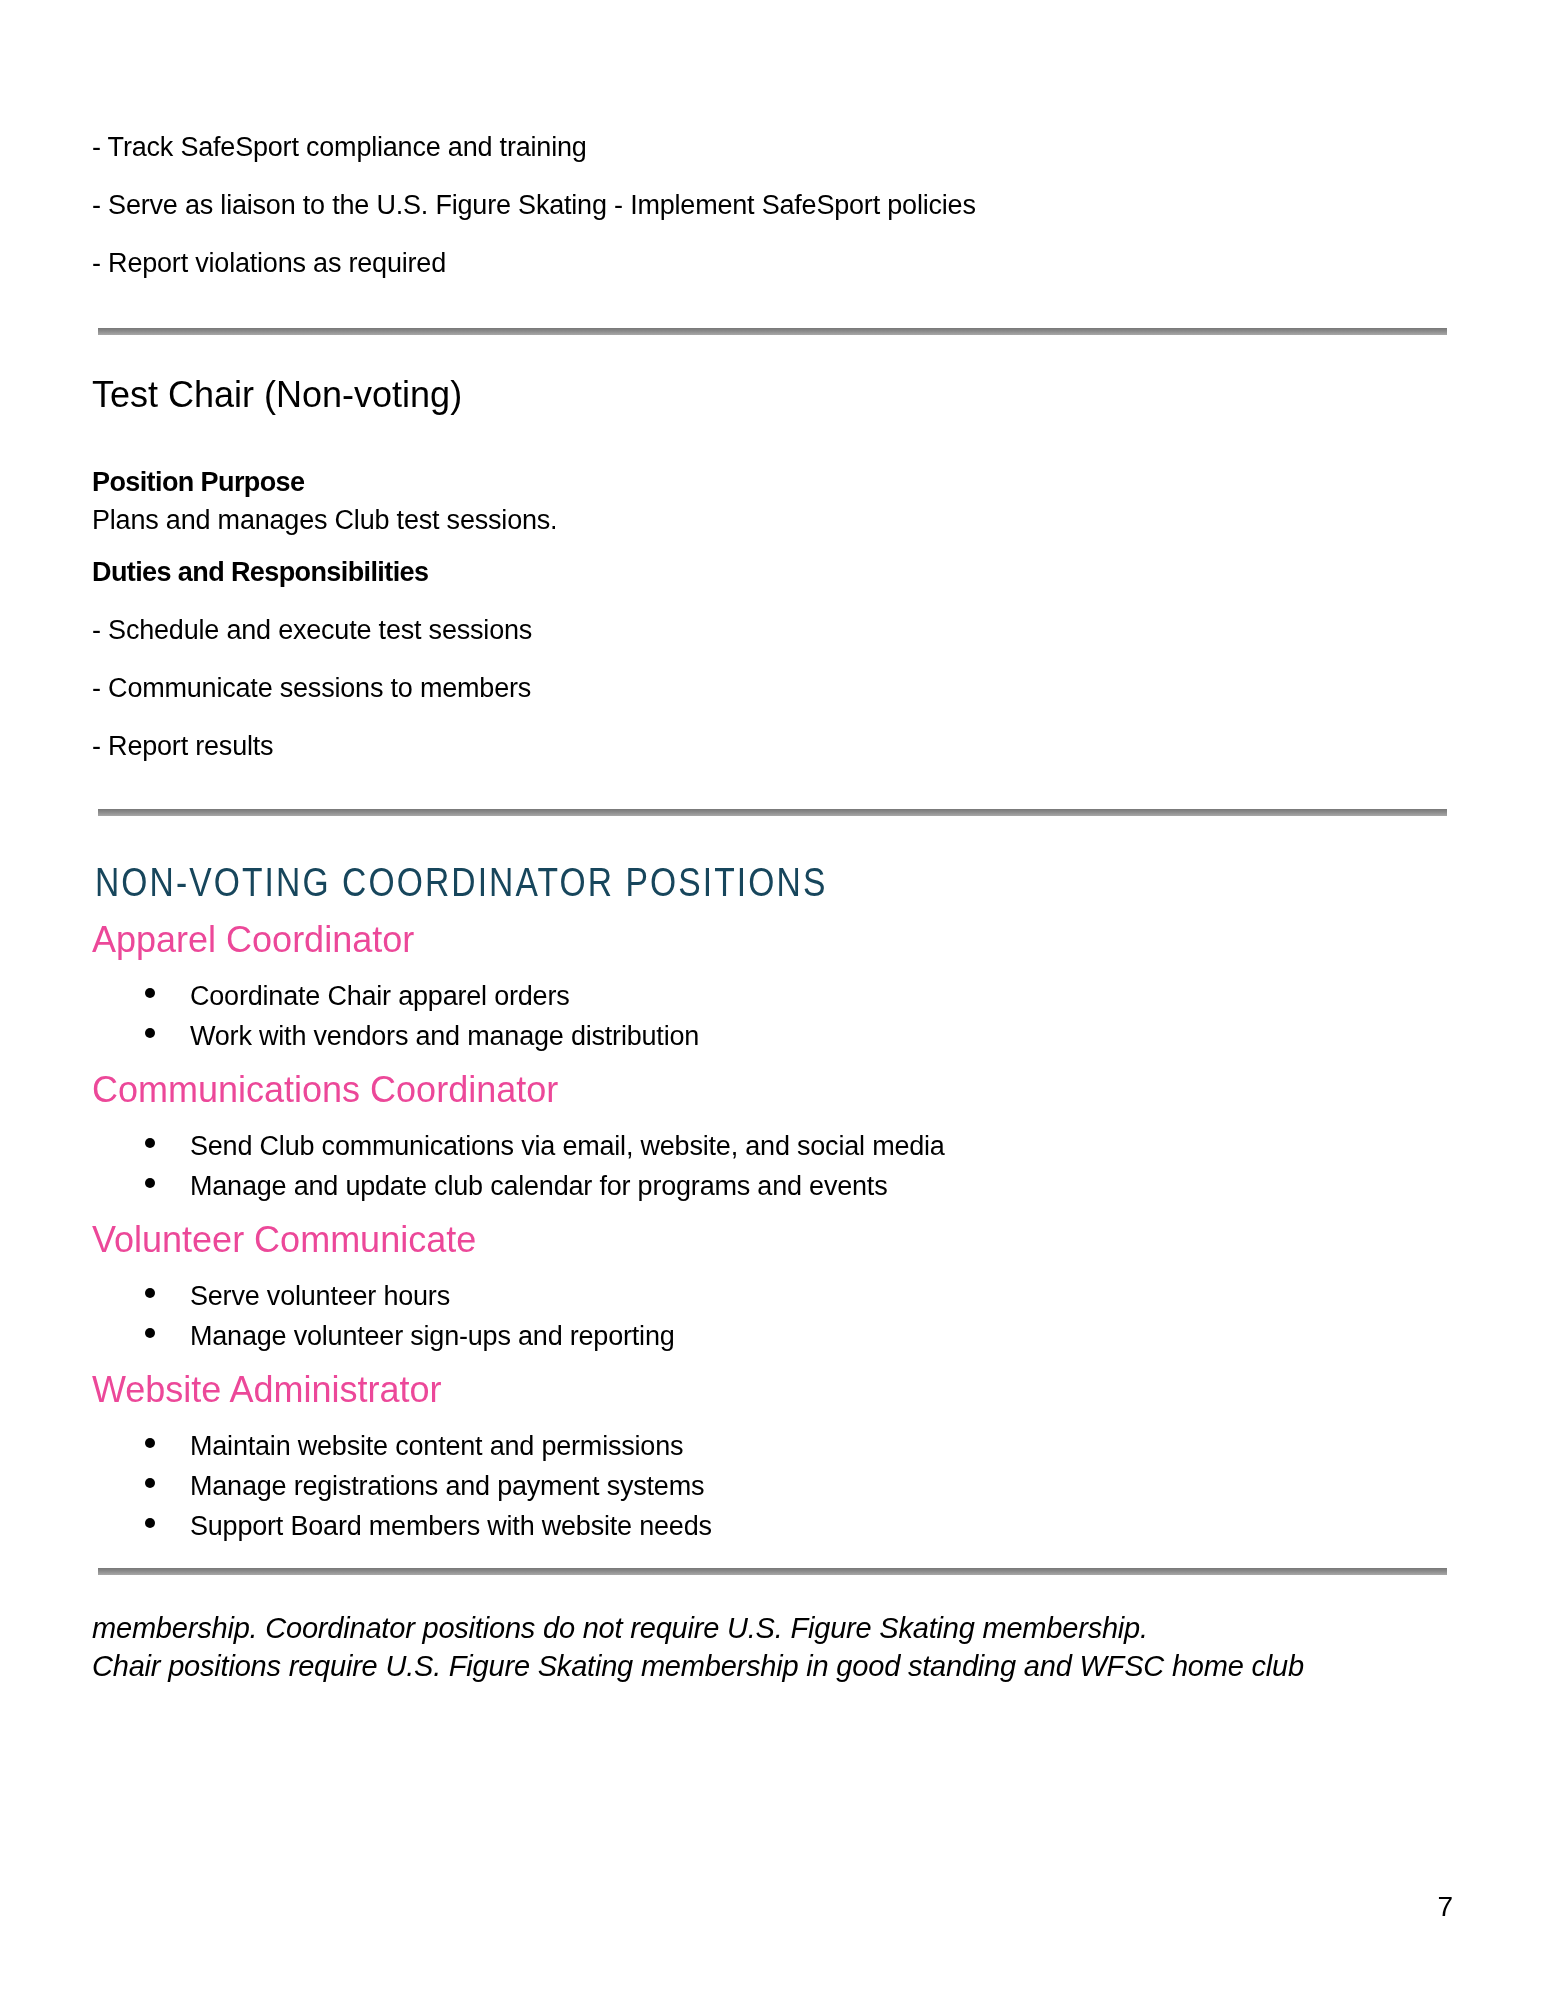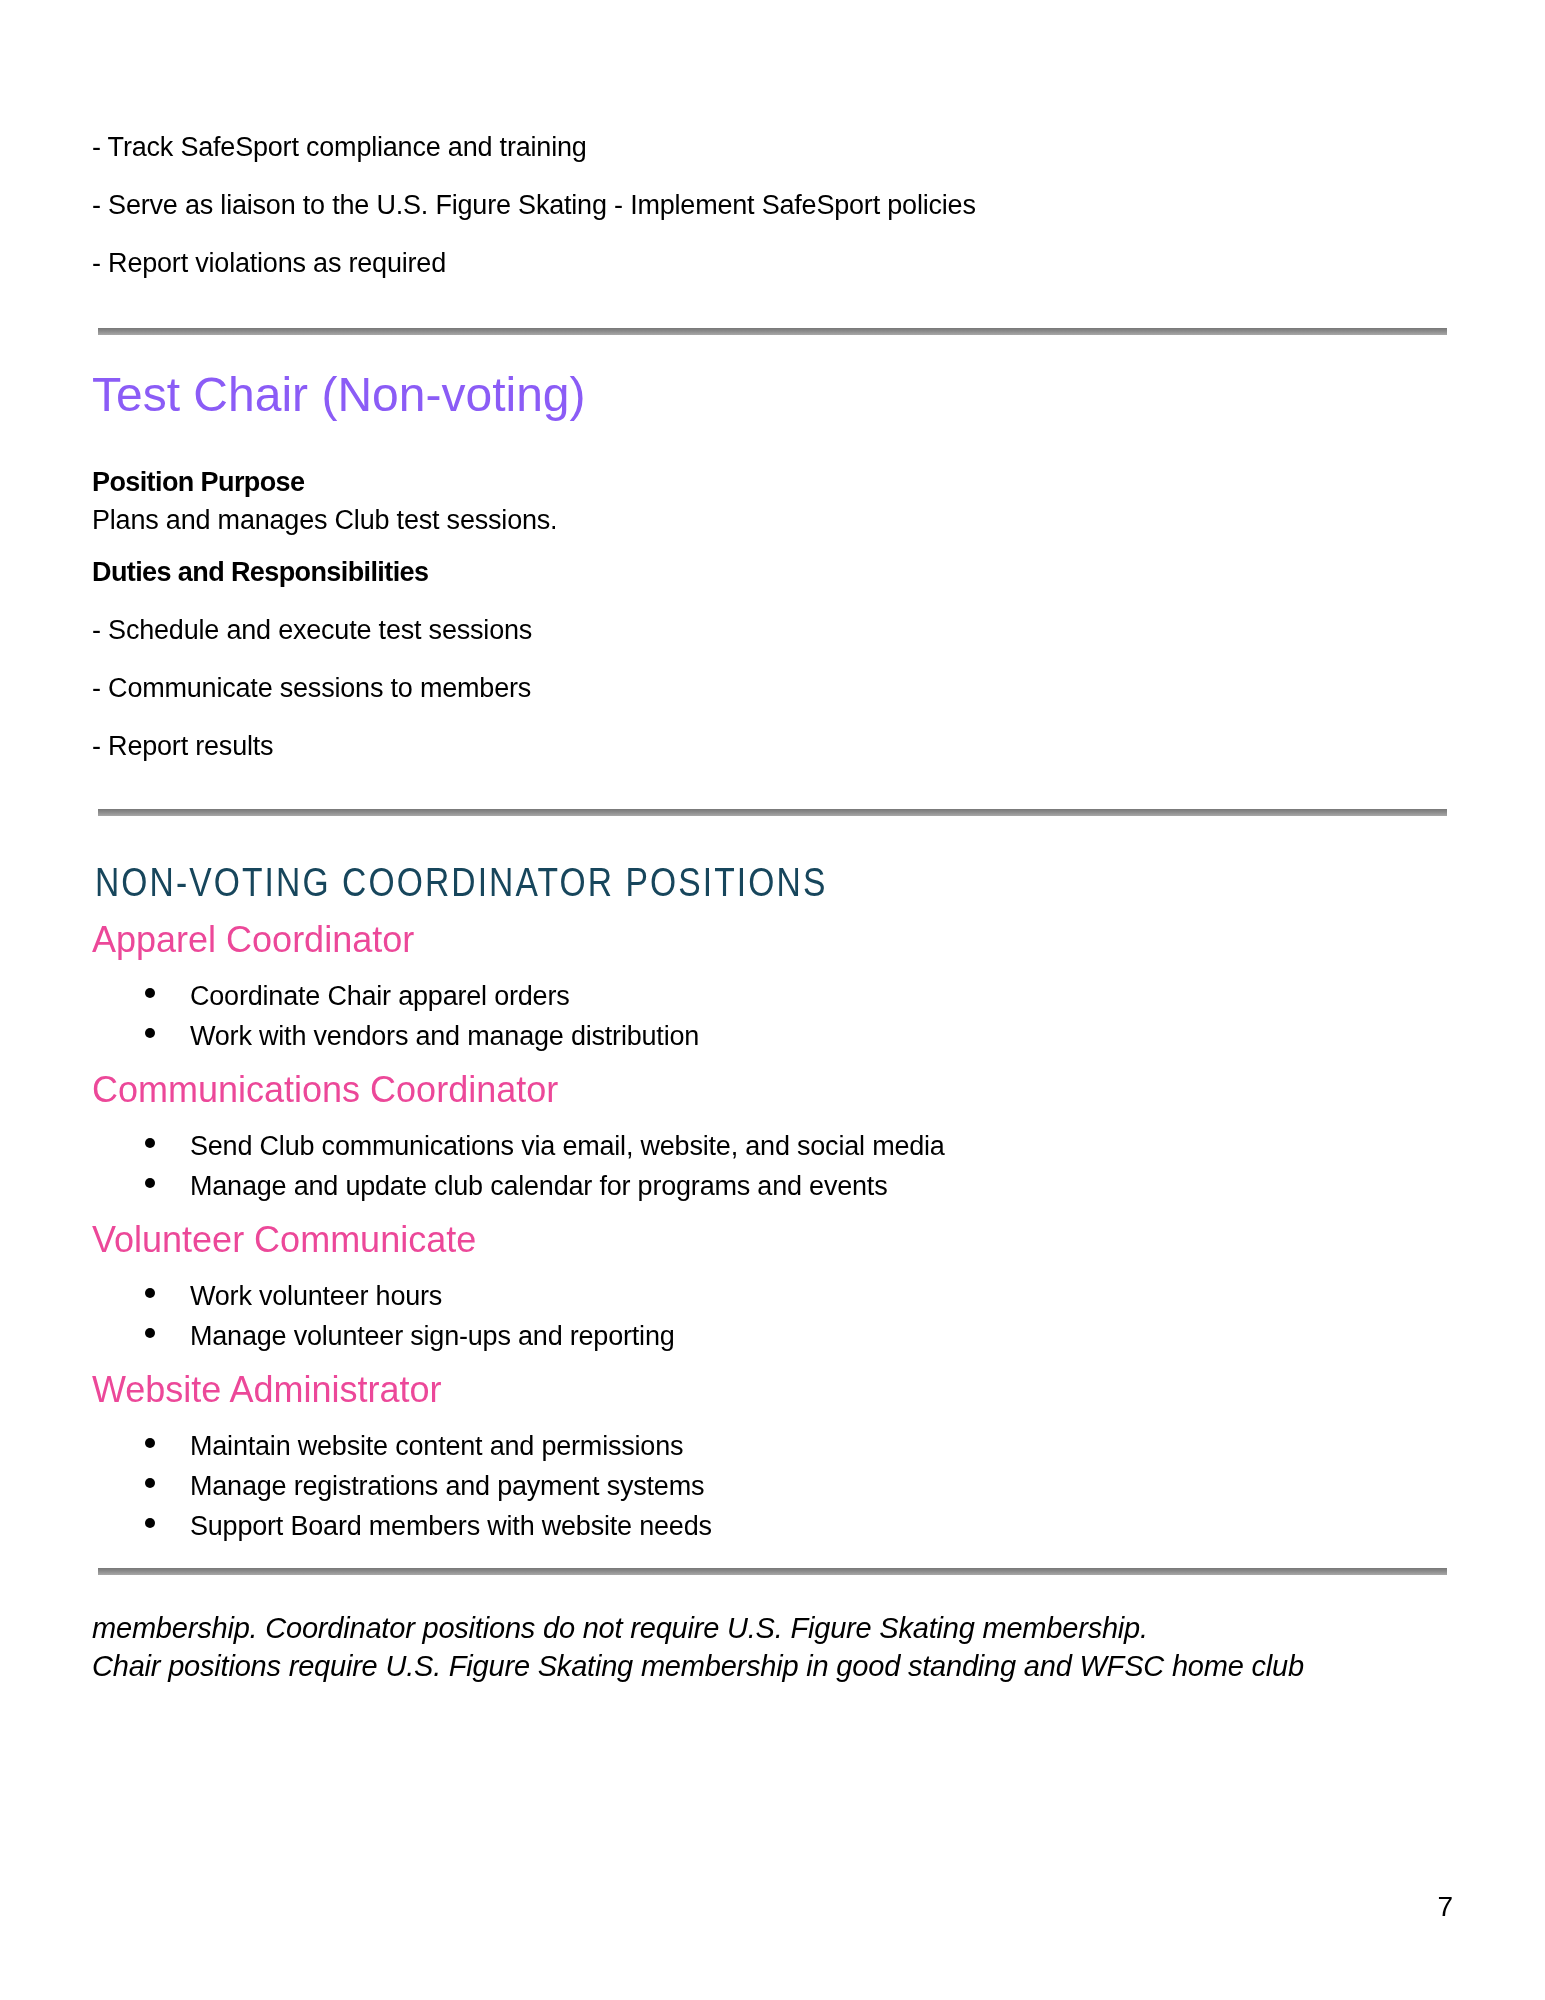--- a/index.html
+++ b/index.html
@@ -25,24 +25,24 @@
   .rule {
     height: 7px;
     width: 1349px;
     margin: 0 0 0 6px;
     background: linear-gradient(180deg, #787878 0%, #8b8b8b 45%, #a8a8a8 100%);
   }
   .rule.r1 { margin-top: 48px; }
   .rule.r2 { margin-top: 46px; }
   .rule.r3 { margin-top: 22px; }
   h2.sub-heading {
-    font-size: 48px;
+    font-size: 36px;
     line-height: 44px;
     font-weight: normal;
-    color: #8b5cf6;
+    color: #000000;
     margin: 38px 0 0 0;
   }
   .purpose-block {
     margin: 24px 0 0 0;
     font-size: 27px;
     line-height: 38px;
     letter-spacing: -0.2px;
   }
   .purpose-block .line { display: block; }
   .bold-label {
@@ -161,21 +161,21 @@
       <div class="bullet-item">
         <span class="bullet-dot"></span>
         <span>Manage and update club calendar for programs and events</span>
       </div>
     </div>
 
     <h3 class="coordinator-heading">Volunteer Communicate</h3>
     <div class="bullets">
       <div class="bullet-item">
         <span class="bullet-dot"></span>
-        <span>Work volunteer hours</span>
+        <span>Serve volunteer hours</span>
       </div>
       <div class="bullet-item">
         <span class="bullet-dot"></span>
         <span>Manage volunteer sign-ups and reporting</span>
       </div>
     </div>
 
     <h3 class="coordinator-heading">Website Administrator</h3>
     <div class="bullets">
       <div class="bullet-item">

